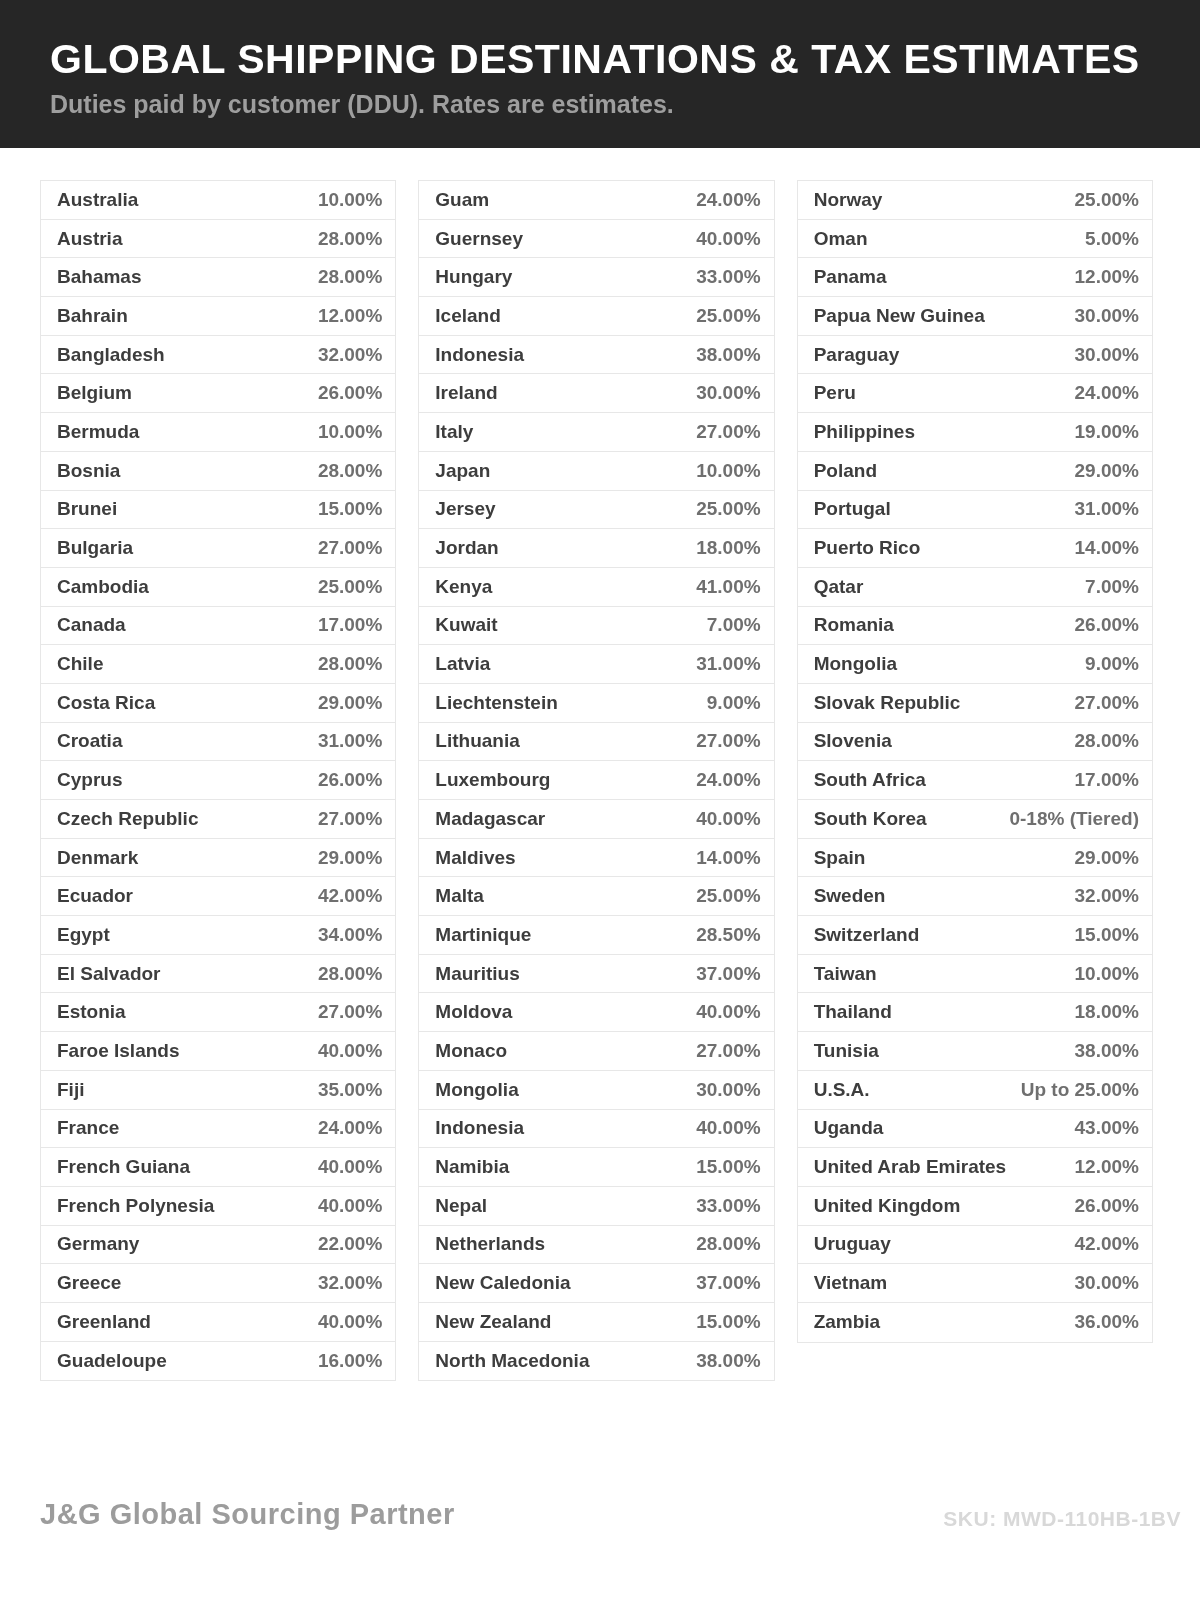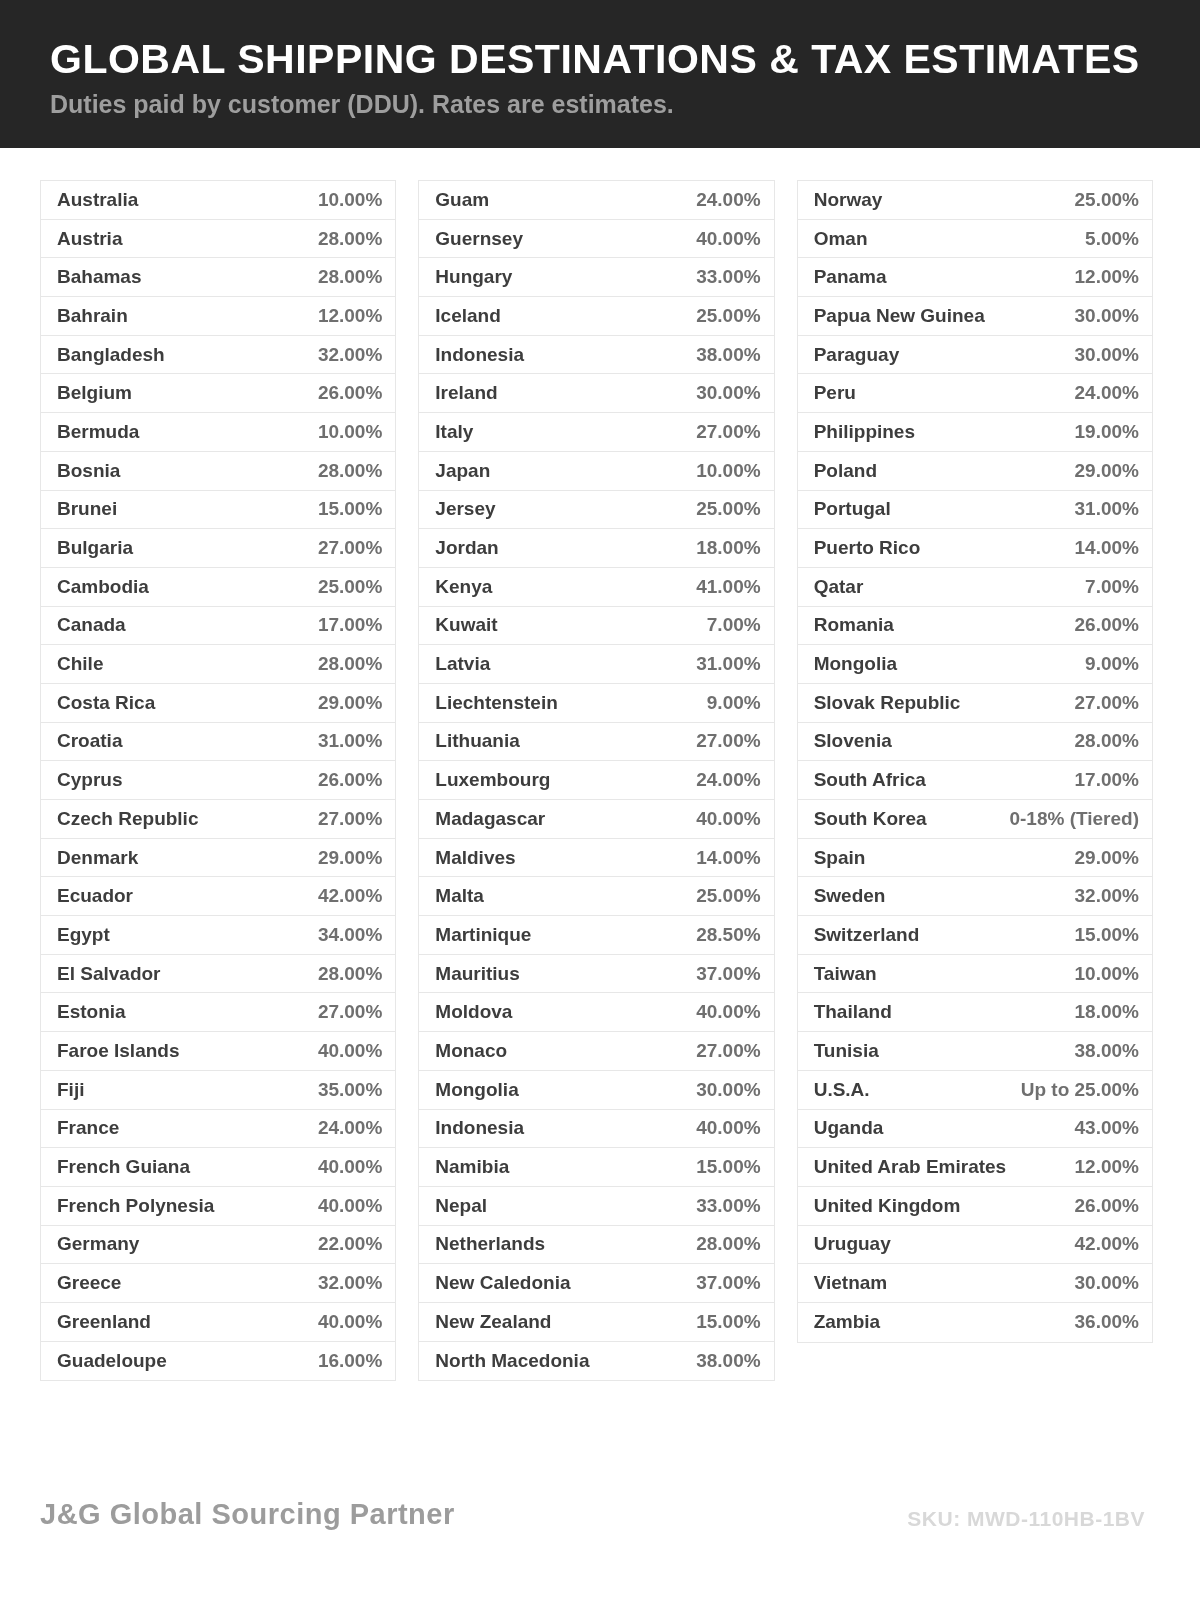--- a/index.html
+++ b/index.html
@@ -63,21 +63,21 @@
     font-size: 19px;
     font-weight: 700;
     color: #6f6f6f;
     white-space: nowrap;
     margin-left: 8px;
   }
   .footer {
     position: absolute;
     top: 1498px; left: 0;
     width: 1200px;
-    padding: 0 55px 0 40px;
+    padding: 0 19px 0 40px;
     display: flex;
     justify-content: space-between;
     align-items: flex-end;
   }
   .brand {
     font-size: 29px;
     font-weight: 700;
     color: #9c9c9c;
     letter-spacing: 0.5px;
   }

